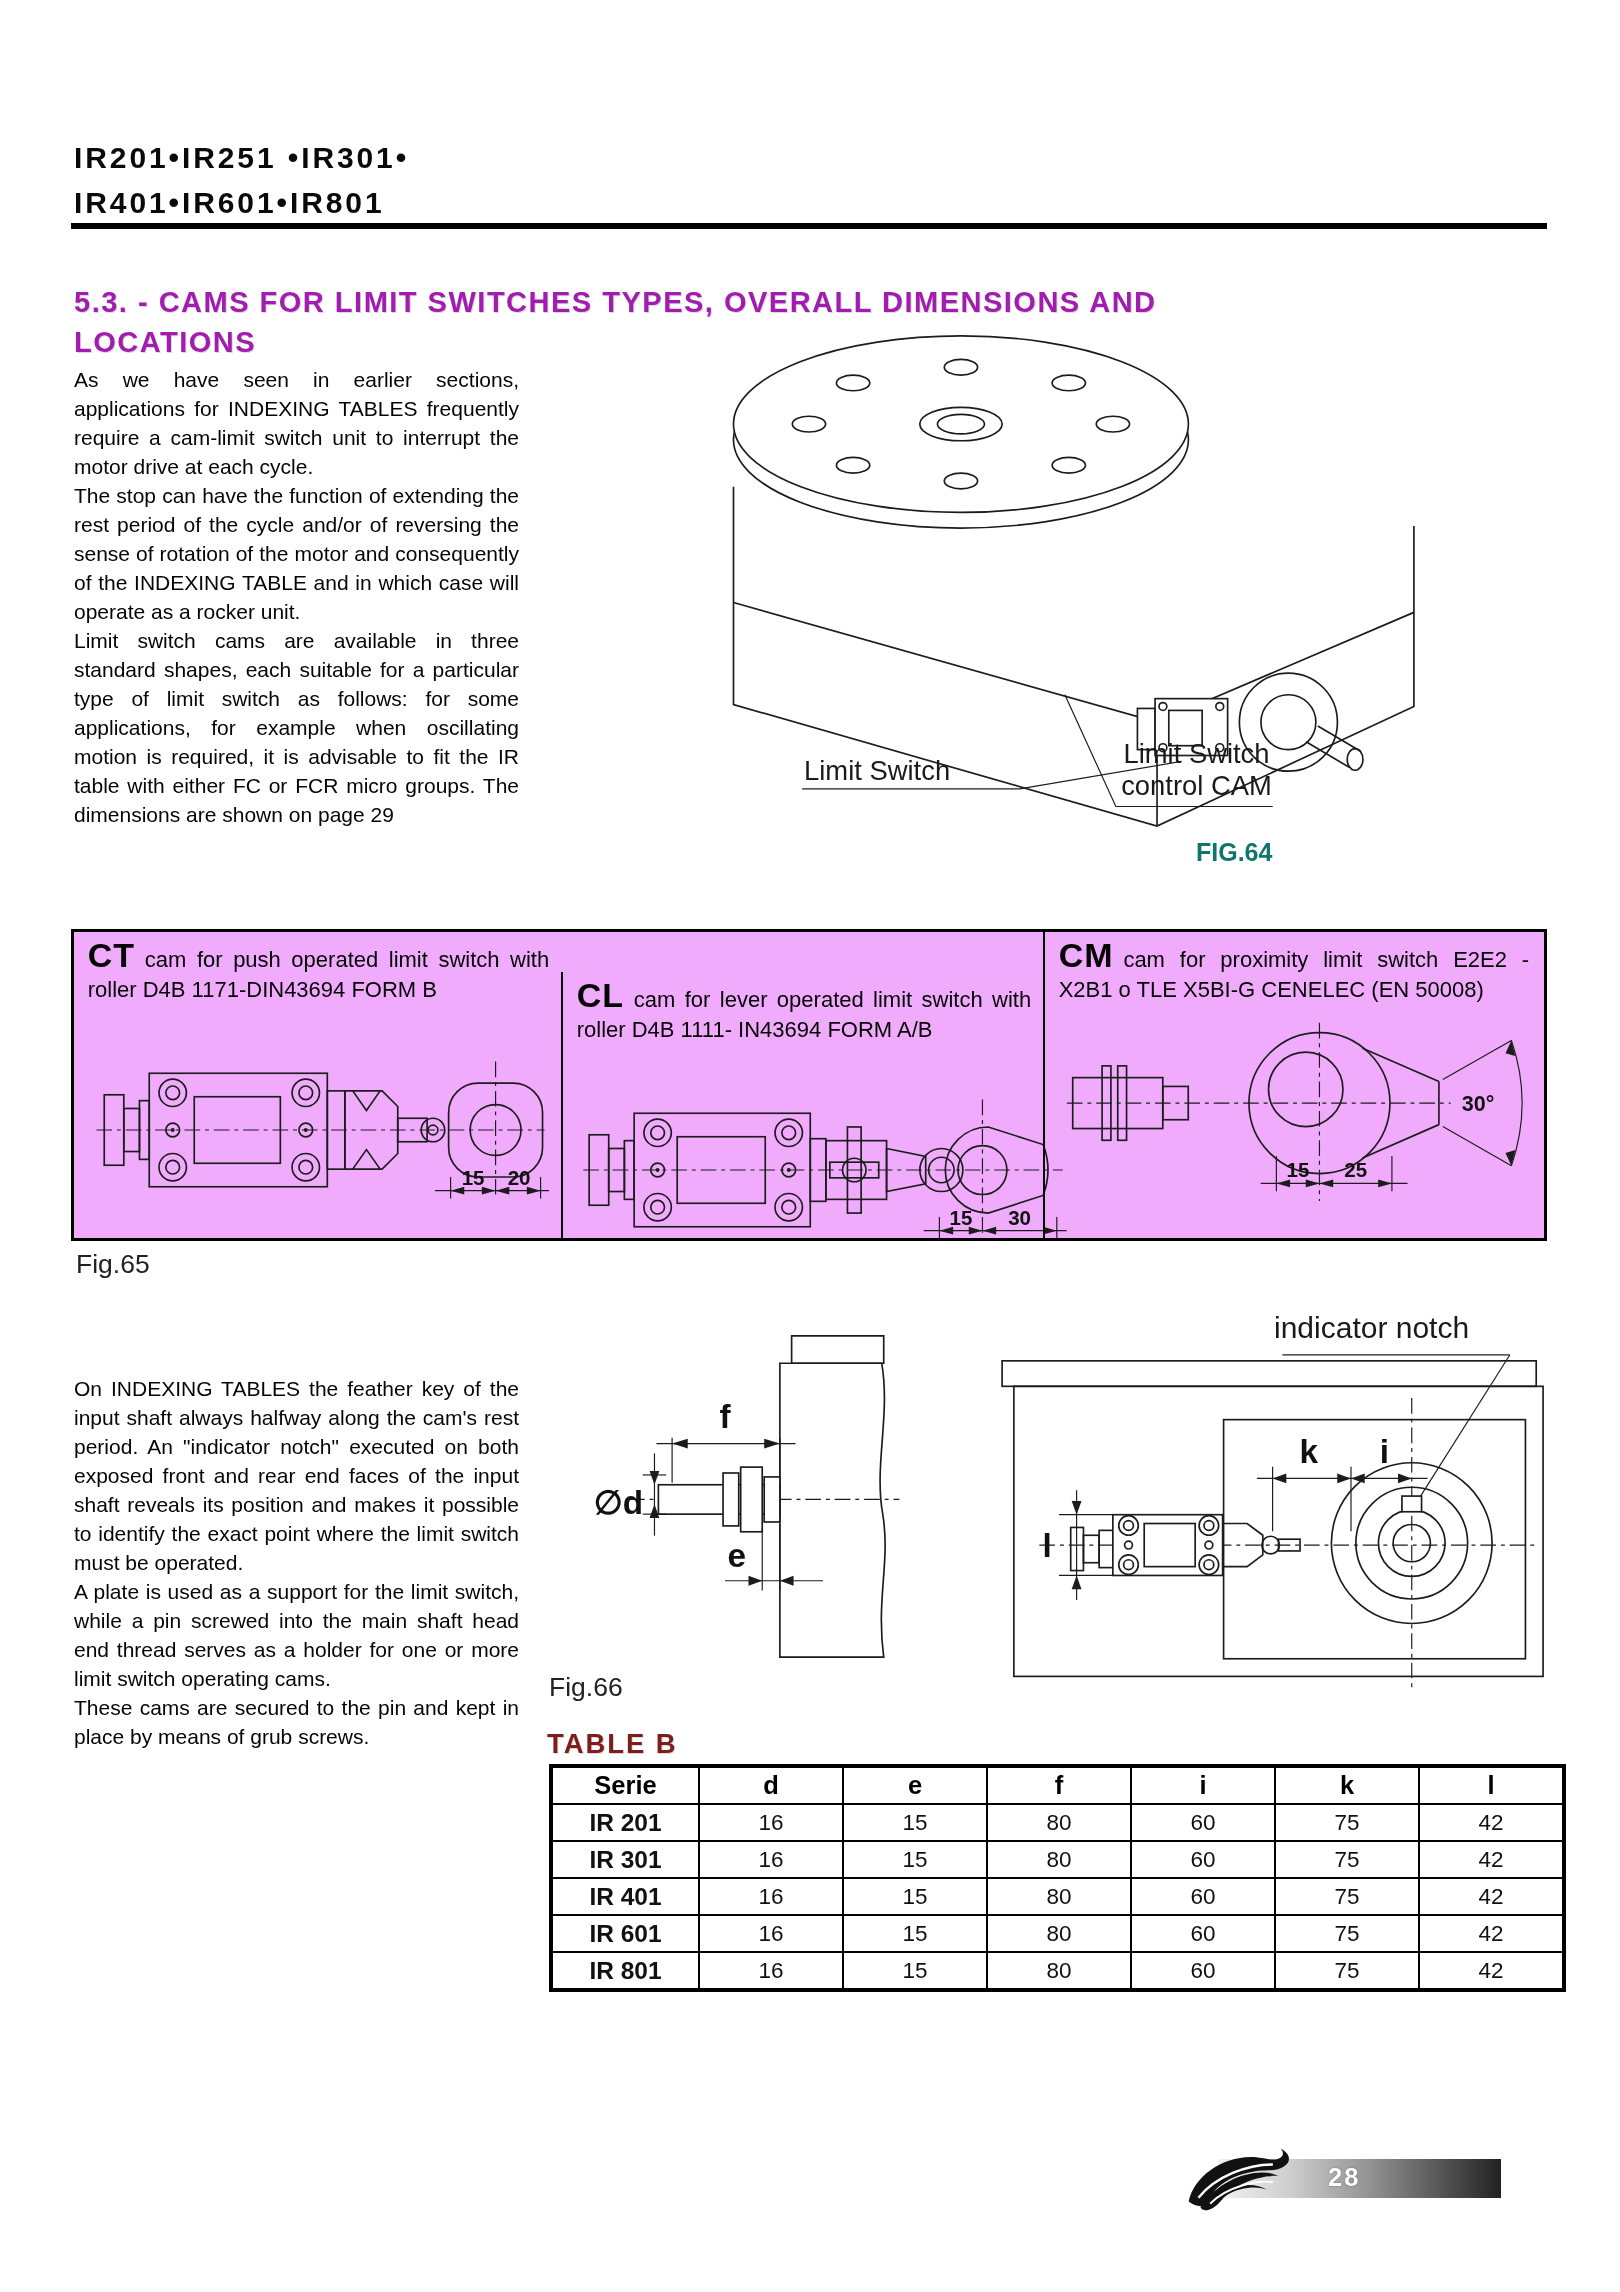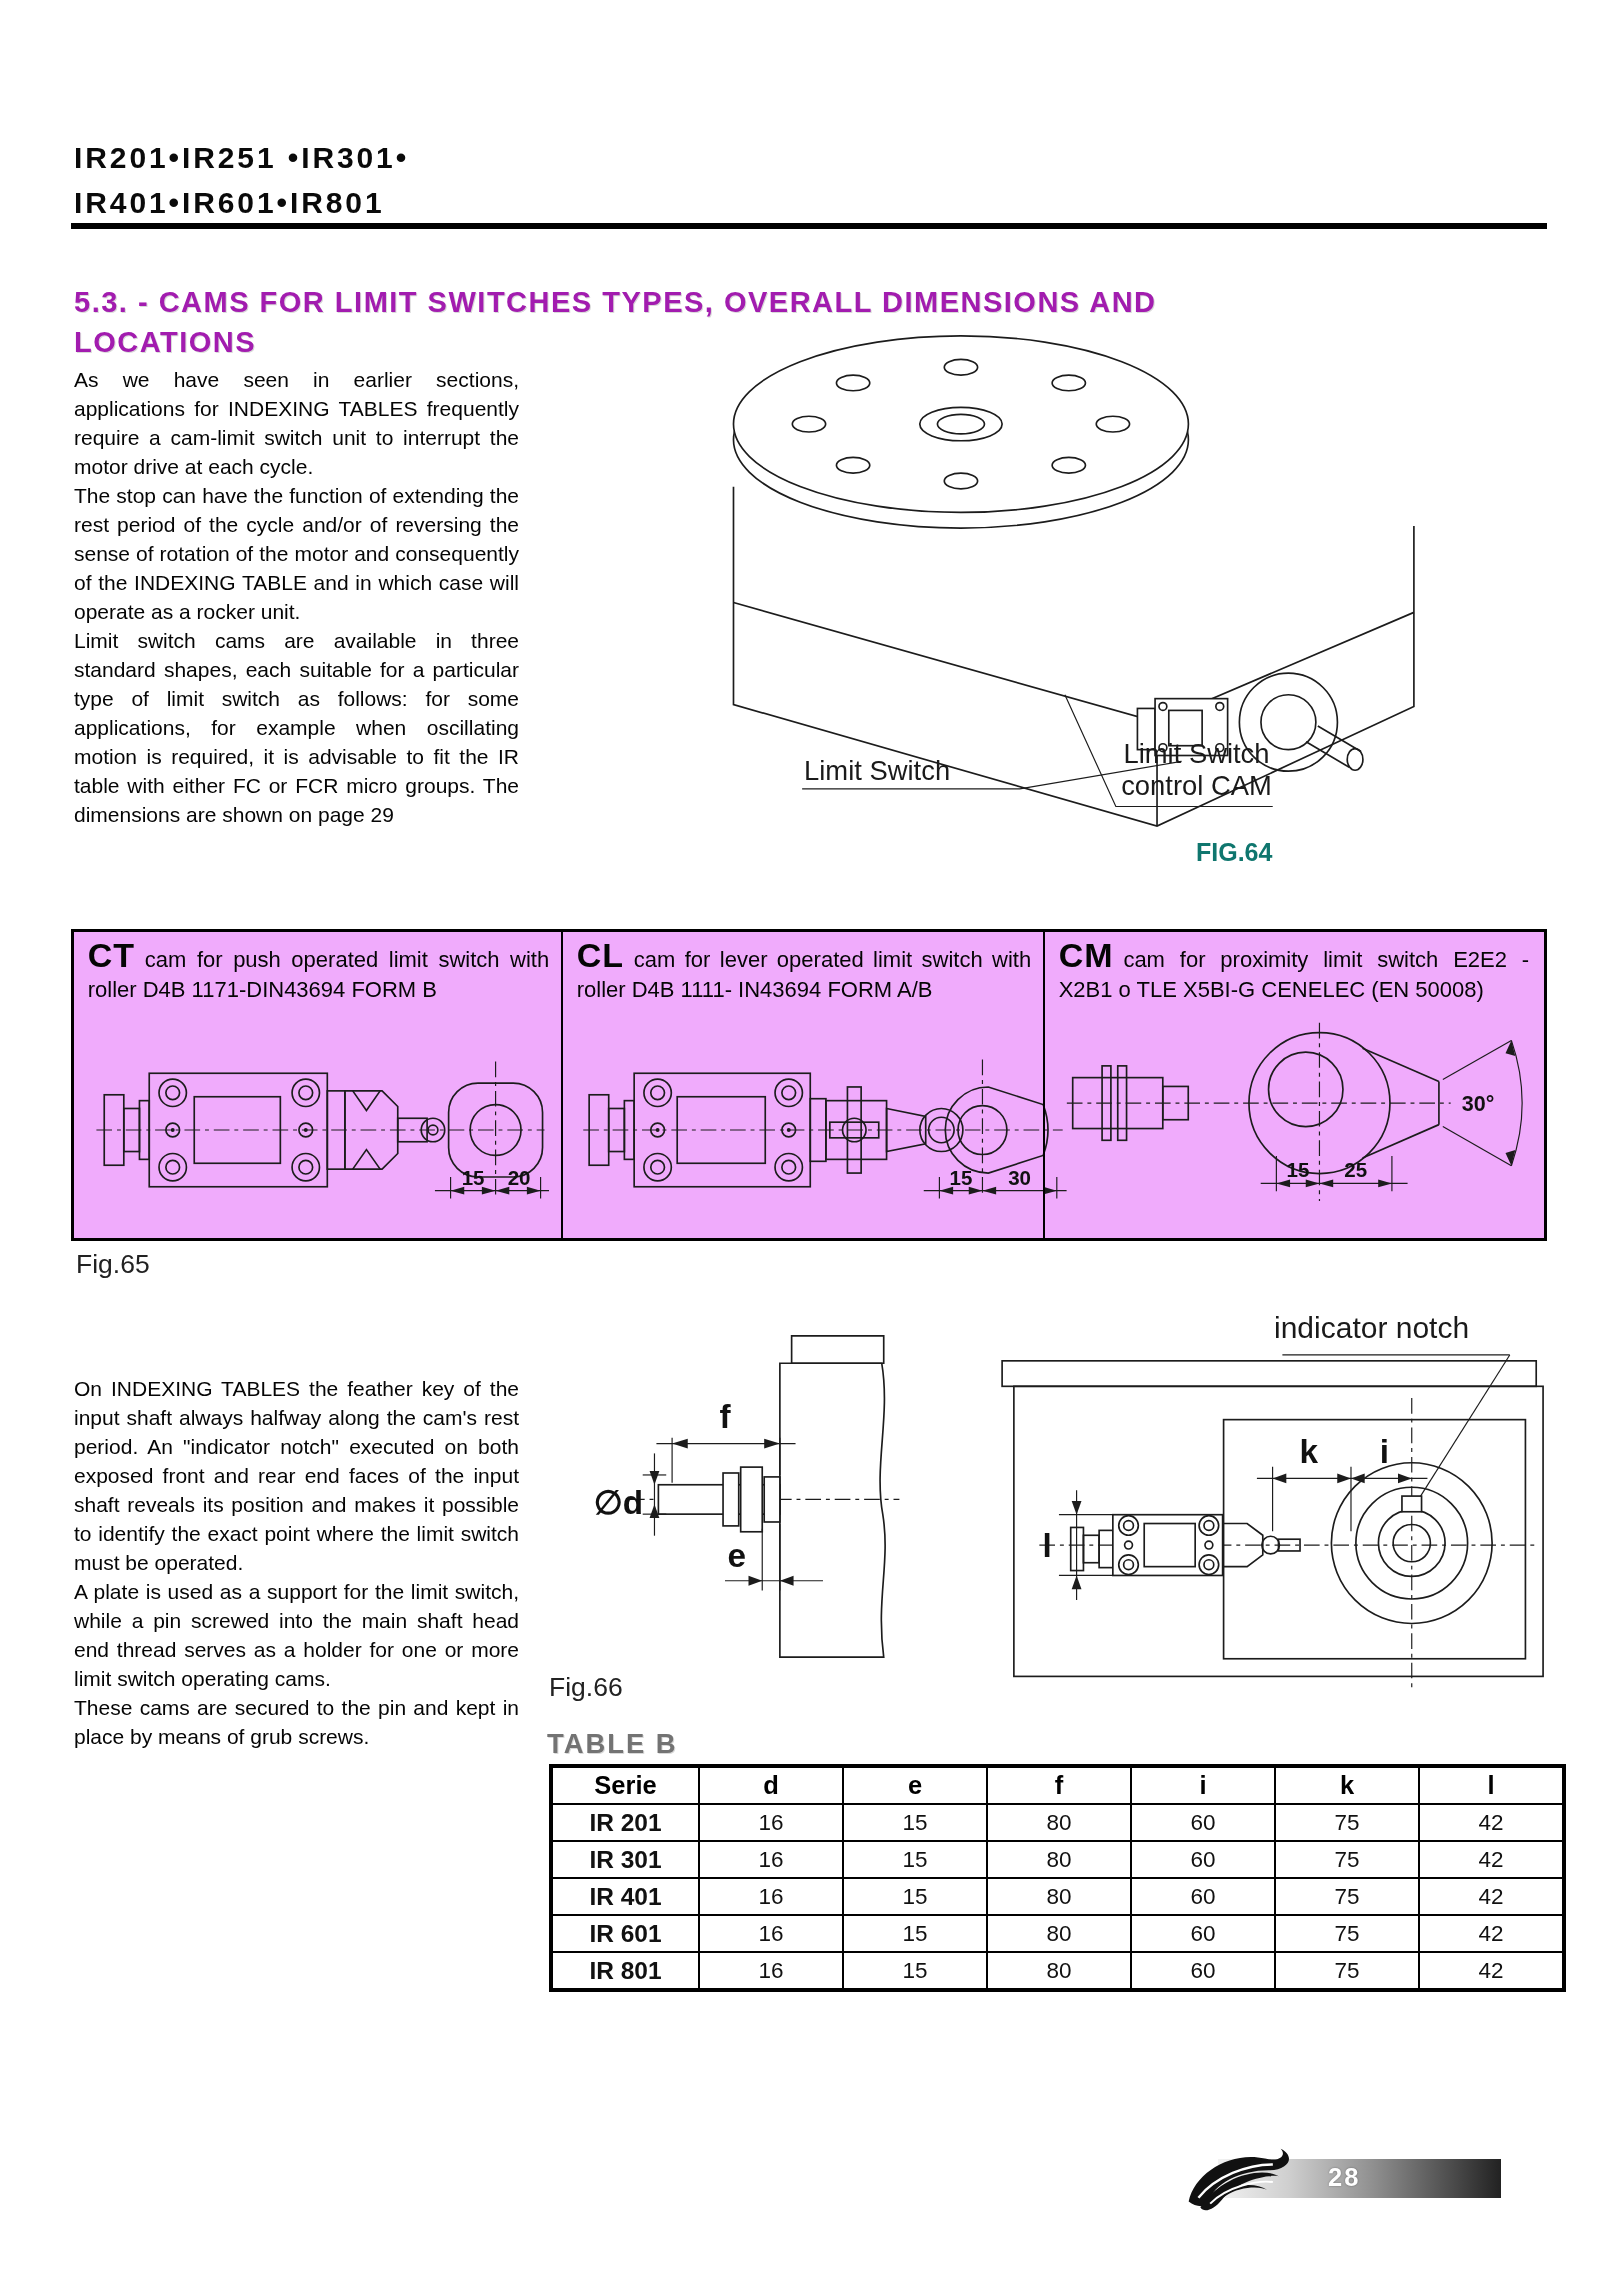--- a/index.html
+++ b/index.html
@@ -9,37 +9,37 @@
   
   .models{left:74px;top:135px;font-size:30px;font-weight:bold;letter-spacing:2.9px;line-height:45px;color:#0a0a0a;}
   .title{right:74px;top:65px;text-align:right;font-weight:normal;color:#0a0a0a;}
   .title .t1{font-size:62px;letter-spacing:6.9px;word-spacing:19.6px;line-height:73px;display:block;}
   .title .t2{font-size:62px;letter-spacing:11.8px;line-height:73px;display:block;}
   .rule{left:71px;top:223px;width:1476px;height:5.9px;background:#000;}
   
   .sec-head{left:74px;top:282px;font-size:29px;font-weight:bold;color:#a21caf;
             letter-spacing:1.5px;line-height:40px;
             text-shadow:1px 1px 0 #d9d9d9;}
-  .tableb-head{left:547px;top:1728px;font-size:27.4px;font-weight:bold;color:#737373;
+  .tableb-head{left:547px;top:1728px;font-size:27.4px;font-weight:bold;color:#7f1d1d;
             letter-spacing:2px;text-shadow:1px 1px 0 #d9d9d9;text-align:right;}
   
   .coltext{width:445px;font-size:21px;line-height:29px;text-align:justify;color:#050505;}
   .coltext p{margin:0;}
   .col1{left:74px;top:365px;}
   .col2{left:74px;top:1374px;}
   
   .drawlabel{font-size:27.4px;color:#1a1a1a;}
   .figcap{font-size:26.5px;color:#222;}
   .figcap-bold{font-size:25px;font-weight:bold;color:#0f766e;}
   
   .fig65-box{left:71px;top:929px;width:1476px;height:312px;border:3.9px solid #000;
              display:flex;box-sizing:border-box;background:#f0abfc;}
   .fig65-col{box-sizing:border-box;padding:7.8px 11.8px 3.9px 13.7px;}
   .fig65-col + .fig65-col{border-left:2.9px solid #000;}
-  .fc1{width:487px;} .fc2{width:482px;} .fc3{width:498px;}
+  .fc1{width:487px;} .fc2{width:482px;margin-top:40px;} .fc3{width:498px;}
   .camtext{margin:0;font-size:22px;line-height:30px;text-align:justify;color:#050505;}
   .camcode{font-size:34px;font-weight:bold;letter-spacing:1px;padding-right:9.8px;}
   
   svg .ln{stroke:#1c1c1c;stroke-width:1.7;fill:none;}
   svg .lnthin{stroke:#1c1c1c;stroke-width:1.2;fill:none;}
   svg .cl{stroke:#1c1c1c;stroke-width:1.2;fill:none;stroke-dasharray:16 5 4 5;}
   svg .fill{fill:#1c1c1c;stroke:none;}
   svg .wh{fill:#fff;}
   svg text{font-family:"Liberation Sans",sans-serif;fill:#111;}
   .dimtxt{font-size:21px;font-weight:bold;}

